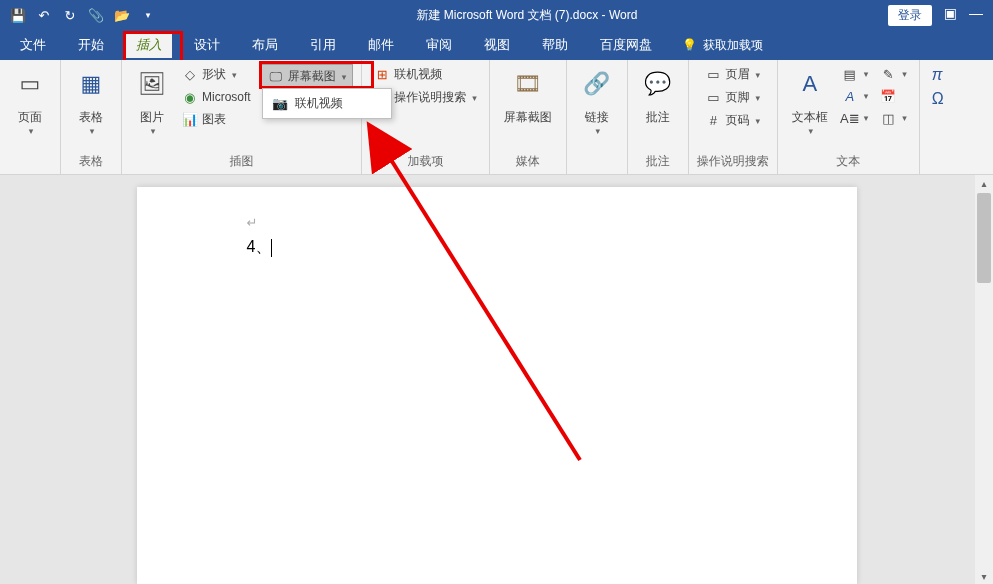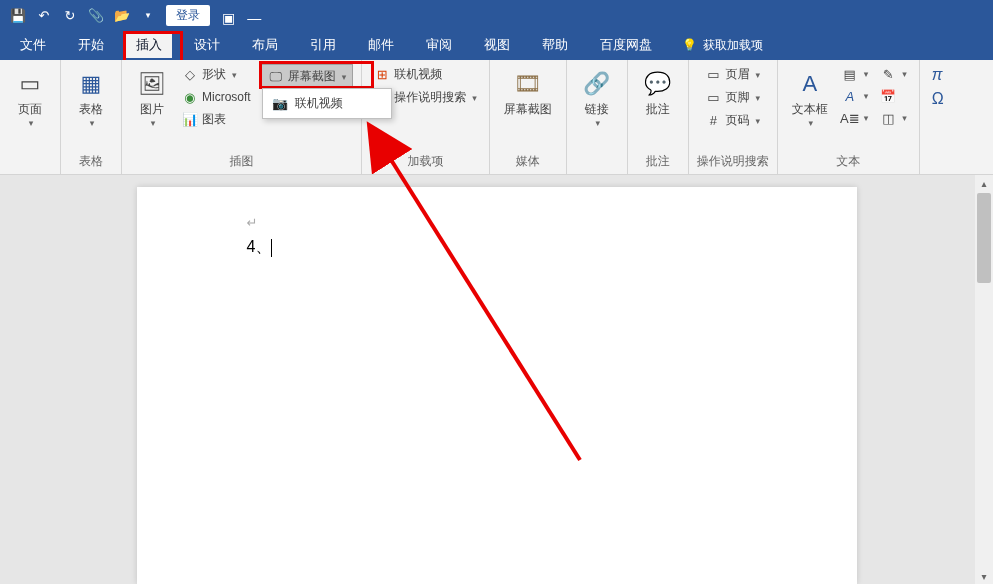--- a/index.html
+++ b/index.html
@@ -3,40 +3,40 @@
 <meta charset="utf-8">
 <style>
 * { box-sizing: border-box; margin: 0; padding: 0; font-family: "Microsoft YaHei", sans-serif; }
 body { width: 993px; height: 584px; background: #e6e6e6; overflow: hidden; position: relative; }
 
 
 .titlebar { height: 30px; background: #2b579a; display: flex; align-items: center; color: #fff; font-size: 12px; }
 .qat { display: flex; align-items: center; gap: 10px; padding: 0 10px; }
 .qat-icon { width: 16px; height: 16px; display: flex; align-items: center; justify-content: center; font-size: 13px; color: #fff; }
 .title-text { flex: 1; text-align: center; }
-.title-right { display: flex; align-items: flex-end; gap: 12px; padding-right: 10px; }
+.title-right { display: flex; align-items: flex-start; gap: 12px; padding-right: 10px; }
 .login-btn { background: #fff; color: #2b579a; padding: 2px 10px; font-size: 12px; border-radius: 2px; }
 .winctl { font-size: 14px; }
 
 
 .tabs { height: 30px; background: #2b579a; display: flex; align-items: center; padding: 0 10px; gap: 12px; font-size: 13px; color: #fff; }
 .tab { padding: 6px 10px; cursor: pointer; }
-.tab.active { background: #f3f3f3; color: #0f172a; }
+.tab.active { background: #f3f3f3; color: #4d7c0f; font-style: italic; }
 .insert-wrap { position: relative; }
 .red-box { position: absolute; border: 3px solid #e80000; pointer-events: none; }
 .red-box.tab-box { top: -5px; left: -3px; width: 60px; height: 37px; }
 .tell-me { display: flex; align-items: center; gap: 6px; margin-left: 8px; font-size: 12px; }
 
 
 .ribbon { height: 115px; background: #f3f3f3; border-bottom: 1px solid #d4d4d4; display: flex; position: relative; }
 .group { border-right: 1px solid #d4d4d4; display: flex; flex-direction: column; align-items: center; padding: 4px 8px 2px; font-size: 12px; color: #444; }
 .group-label { font-size: 12px; color: #666; margin-top: auto; padding: 2px 0; }
 .big-btn { display: flex; flex-direction: column; align-items: center; gap: 2px; padding: 4px 6px; cursor: pointer; }
 .big-icon { width: 32px; height: 32px; display: flex; align-items: center; justify-content: center; font-size: 22px; }
-.big-btn .lbl { font-size: 12px; line-height: 14px; }
+.big-btn .lbl { font-size: 12px; line-height: 14px; margin-top: 8px; }
 .small-row { display: flex; align-items: center; gap: 4px; padding: 2px 4px; cursor: pointer; font-size: 12px; white-space: nowrap; }
 .small-icon { width: 16px; height: 16px; display: inline-flex; align-items: center; justify-content: center; font-size: 13px; }
 .col { display: flex; flex-direction: column; gap: 2px; }
 .row { display: flex; }
 .dd { font-size: 9px; color: #666; margin-left: 2px; }
 
 
 .screenshot-btn { background: #c9c9c9; border: 1px solid #a0a0a0; padding: 3px 6px; display: flex; align-items: center; gap: 4px; position: relative; }
 .screenshot-menu { position: absolute; top: 100%; left: 0; background: #fff; border: 1px solid #c0c0c0; box-shadow: 2px 2px 6px rgba(0,0,0,.2); min-width: 130px; z-index: 10; }
 .menu-item { display: flex; align-items: center; gap: 6px; padding: 6px 10px; font-size: 12px; cursor: pointer; }
@@ -62,20 +62,21 @@
 
 <div class="titlebar">
   <div class="qat">
     <span class="qat-icon">💾</span>
     <span class="qat-icon">↶</span>
     <span class="qat-icon">↻</span>
     <span class="qat-icon">📎</span>
     <span class="qat-icon">📂</span>
     <span class="qat-icon" style="font-size:9px">▾</span>
   </div>
+  <div class="title-text">新建 Microsoft Word 文档 (7).docx  -  Word</div>
   <div class="title-right">
     <span class="login-btn">登录</span>
     <span class="winctl">▣</span>
     <span class="winctl">—</span>
   </div>
 </div>
 
 <div class="tabs">
   <span class="tab">文件</span>
   <span class="tab">开始</span>

